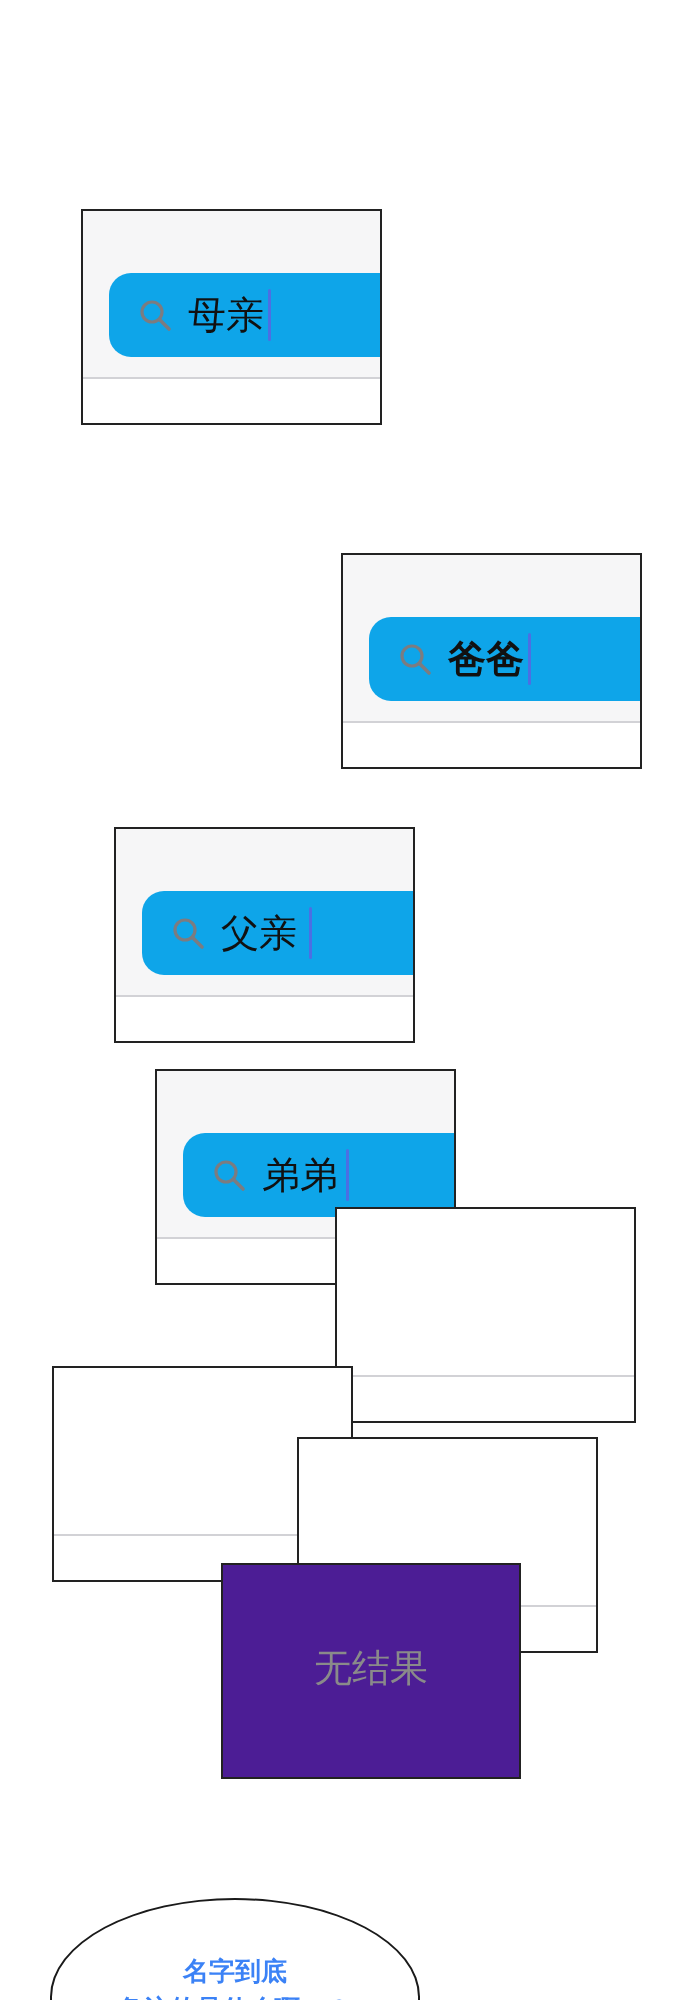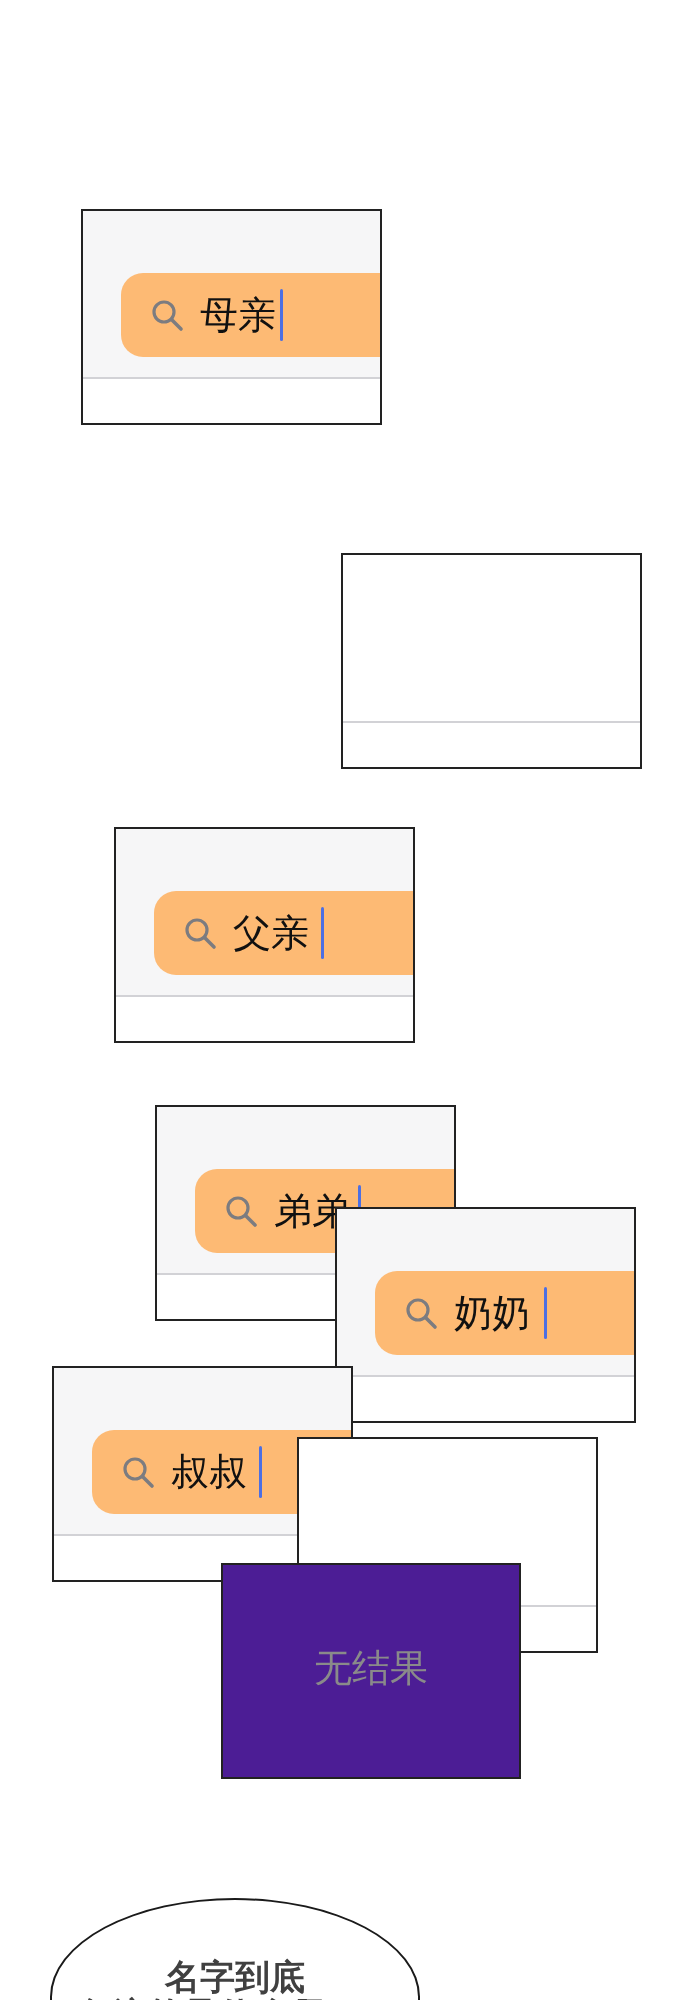--- a/index.html
+++ b/index.html
@@ -15,22 +15,22 @@
   }
   .panel .top {
     position: absolute; left: 0; top: 0; right: 0; height: 166px;
     background: #f6f6f7;
   }
   .panel .divider {
     position: absolute; left: 0; right: 0; top: 166px; height: 2px;
     background: #d2d2d6;
   }
   .panel .field {
-    position: absolute; left: 38px; top: 62px; width: 340px; height: 84px;
-    background: #fdba74; border-radius: 22px;
+    position: absolute; left: 26px; top: 62px; width: 340px; height: 84px;
+    background: #0ea5e9; border-radius: 22px;
   }
   .panel .icon {
     position: absolute; left: 30px; top: 26px; width: 34px; height: 34px;
   }
   .panel .query {
     position: absolute; left: 79px; top: 16px; height: 52px;
     font-size: 38px; line-height: 52px; color: #111;
     white-space: nowrap; display: flex; align-items: center;
   }
   .panel .cursor {
@@ -43,21 +43,21 @@
     font-size: 38px; color: #8a8a8a;
   }
   .bubble {
     position: absolute; left: 50px; top: 1898px; width: 370px; height: 260px;
     box-sizing: border-box; border: 2.5px solid #1a1a1a;
     border-radius: 50% / 38%; background: #fff;
   }
   .bubble .line {
     position: absolute; left: 0; right: 0; text-align: center;
     font-family: "DejaVu Sans", "Liberation Sans", sans-serif;
-    font-weight: bold; font-size: 35px; color: #404040; white-space: nowrap;
+    font-weight: bold; font-size: 26px; color: #3b82f6; white-space: nowrap;
   }
   .bubble .l1 { top: 54px; }
   .bubble .l2 { top: 92px; }
 </style>
 </head>
 <body>
 
 <div class="panel" style="left:81px;top:209px;">
   <div class="top">
     <div class="field">
@@ -68,84 +68,72 @@
       <div class="query">
           <span>母亲</span>
           <span class="cursor"></span>
         </div>
     </div>
   </div>
   <div class="divider"></div>
 </div>
 
 <div class="panel" style="left:341px;top:553px;">
+  <div class="top">
+    <div class="field">
+      <svg class="icon" viewBox="0 0 34 34">
+          <circle cx="13" cy="13" r="10" fill="none" stroke="#7c7c80" stroke-width="3.2"></circle>
+          <line x1="20.5" y1="20.5" x2="30" y2="30" stroke="#7c7c80" stroke-width="3.6" stroke-linecap="round"></line>
+        </svg>
+      <div class="query" style="font-weight:bold;">
+          <span>爸爸</span>
+          <span class="cursor"></span>
+        </div>
+    </div>
+  </div>
   <div class="divider"></div>
 </div>
 
 <div class="panel" style="left:114px;top:827px;">
   <div class="top">
     <div class="field">
       <svg class="icon" viewBox="0 0 34 34">
           <circle cx="13" cy="13" r="10" fill="none" stroke="#7c7c80" stroke-width="3.2"></circle>
           <line x1="20.5" y1="20.5" x2="30" y2="30" stroke="#7c7c80" stroke-width="3.6" stroke-linecap="round"></line>
         </svg>
       <div class="query">
           <span>父亲</span>
           <span class="cursor" style="margin-left:12px;"></span>
         </div>
     </div>
   </div>
   <div class="divider"></div>
 </div>
 
-<div class="panel" style="left:155px;top:1069px;margin-top:36px;">
+<div class="panel" style="left:155px;top:1069px;">
   <div class="top">
     <div class="field">
       <svg class="icon" viewBox="0 0 34 34">
           <circle cx="13" cy="13" r="10" fill="none" stroke="#7c7c80" stroke-width="3.2"></circle>
           <line x1="20.5" y1="20.5" x2="30" y2="30" stroke="#7c7c80" stroke-width="3.6" stroke-linecap="round"></line>
         </svg>
       <div class="query">
           <span>弟弟</span>
           <span class="cursor" style="margin-left:8px;"></span>
         </div>
     </div>
   </div>
   <div class="divider"></div>
 </div>
 
 <div class="panel" style="left:335px;top:1207px;">
-  <div class="top">
-    <div class="field">
-      <svg class="icon" viewBox="0 0 34 34">
-          <circle cx="13" cy="13" r="10" fill="none" stroke="#7c7c80" stroke-width="3.2"></circle>
-          <line x1="20.5" y1="20.5" x2="30" y2="30" stroke="#7c7c80" stroke-width="3.6" stroke-linecap="round"></line>
-        </svg>
-      <div class="query">
-          <span>奶奶</span>
-          <span class="cursor" style="margin-left:14px;"></span>
-        </div>
-    </div>
-  </div>
   <div class="divider"></div>
 </div>
 
 <div class="panel" style="left:52px;top:1366px;">
-  <div class="top">
-    <div class="field">
-      <svg class="icon" viewBox="0 0 34 34">
-          <circle cx="13" cy="13" r="10" fill="none" stroke="#7c7c80" stroke-width="3.2"></circle>
-          <line x1="20.5" y1="20.5" x2="30" y2="30" stroke="#7c7c80" stroke-width="3.6" stroke-linecap="round"></line>
-        </svg>
-      <div class="query">
-          <span>叔叔</span>
-          <span class="cursor" style="margin-left:12px;"></span>
-        </div>
-    </div>
-  </div>
   <div class="divider"></div>
 </div>
 
 <div class="panel" style="left:297px;top:1437px;">
   <div class="divider"></div>
 </div>
 
 <div class="panel empty" style="left:221px;top:1563px;width:300px;">
   <div class="msg">无结果</div>
 </div>

